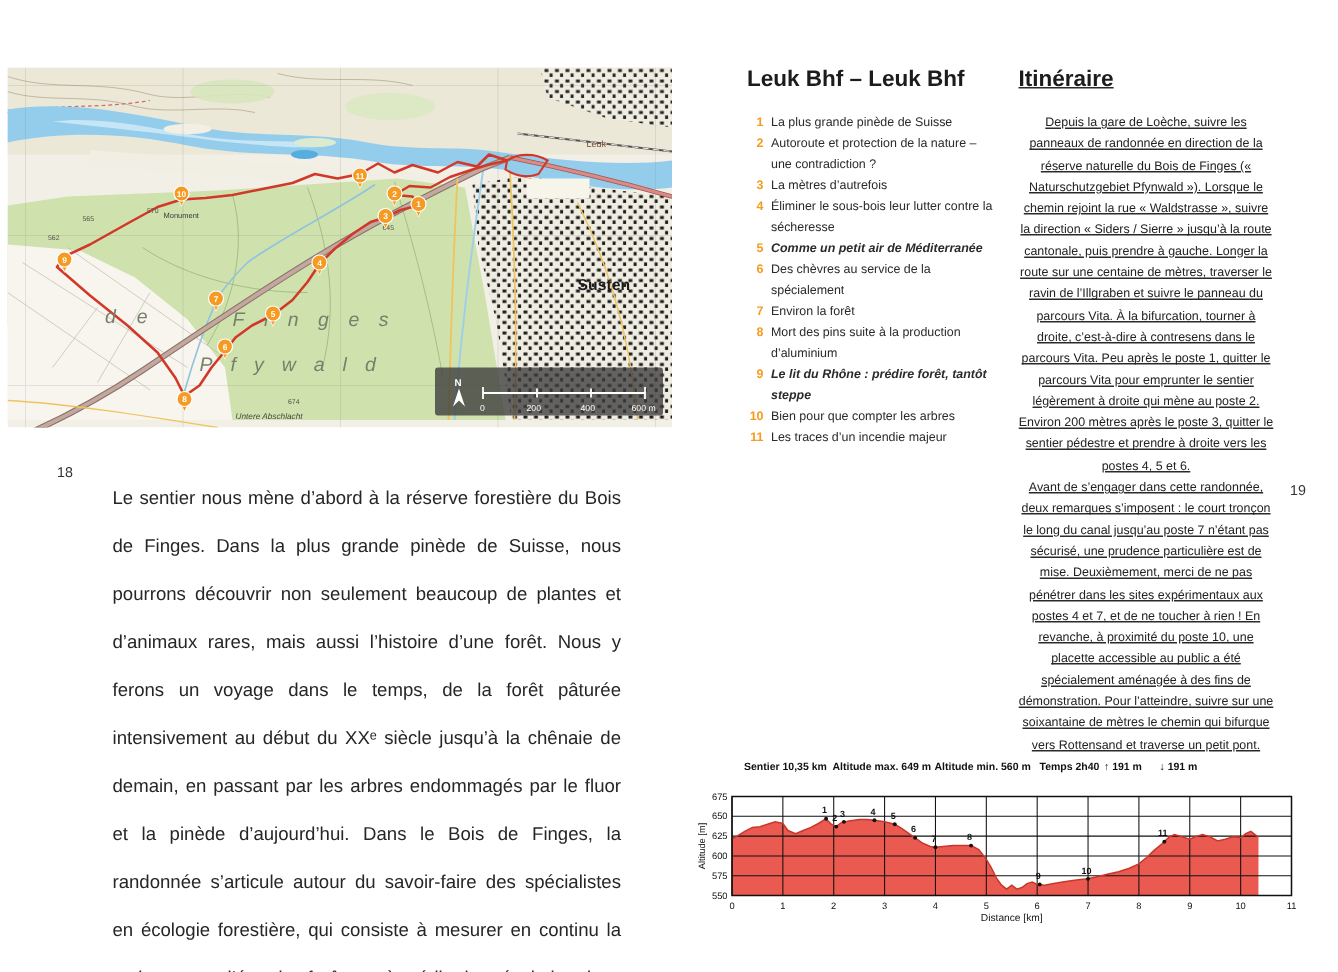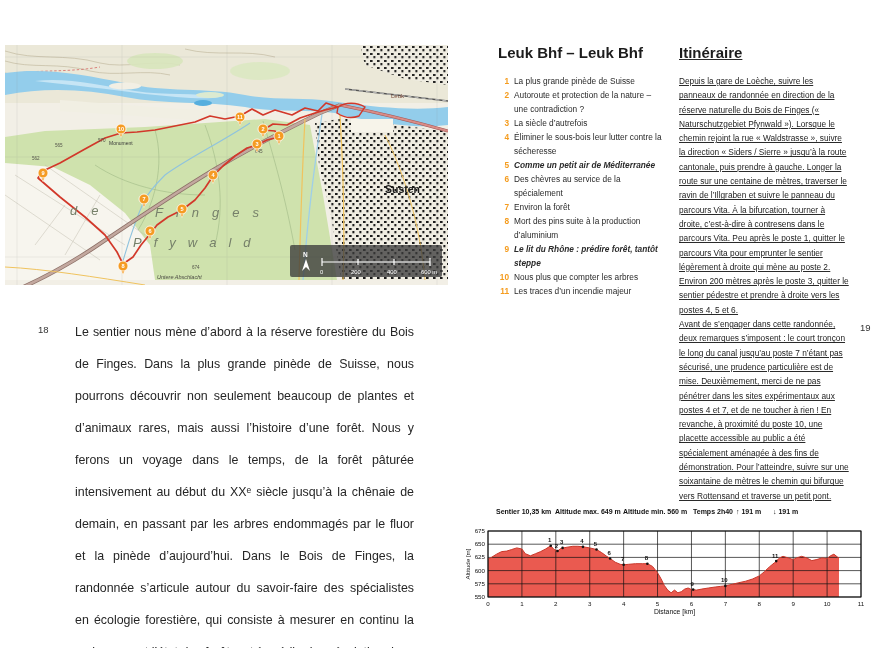--- a/index.html
+++ b/index.html
@@ -4,36 +4,36 @@
 <style>
   html,body{margin:0;padding:0;}
   body{
     width:892px;height:648px;position:relative;background:#ffffff;
     font-family:"Liberation Sans",sans-serif;color:#2a2a2a;overflow:hidden;
   }
   .abs{position:absolute;}
 
   
   #map-wrap{left:5px;top:45px;width:443px;height:240px;}
-  #page-num-left{left:38px;top:310px;font-size:9.5px;color:#333;margin-top:14px;}
+  #page-num-left{left:38px;top:310px;font-size:9.5px;color:#333;}
   #page-num-right{left:860px;top:322px;font-size:9.5px;color:#333;}
   #left-paragraph{
     left:75px;top:316px;width:339px;
     font-size:12.4px;line-height:32px;text-align:justify;color:#262626;
   }
 
   
   #tour-col{left:498px;top:44px;width:168px;}
   #itin-col{left:679px;top:44px;width:170px;text-decoration:underline;}
   .col-heading{font-size:15px;font-weight:bold;color:#1c1c1c;margin:0 0 13px 0;}
   #tour-list{margin:0;padding:0;list-style:none;font-size:8.3px;line-height:14px;}
   #tour-list li{display:grid;grid-template-columns:11px 1fr;column-gap:5px;}
   #tour-list .num{color:#f59c1e;font-weight:bold;text-align:right;}
   #tour-list li.bold .lbl{font-weight:bold;font-style:italic;}
-  .itin-p{margin:0;font-size:8.3px;line-height:14.3px;color:#222;}
+  .itin-p{margin:0;font-size:8.3px;line-height:14.3px;color:#222;text-align:center;}
 
   
   #chart{left:463px;top:508px;width:414px;height:108px;}
   #chart-header{position:absolute;left:0;top:0;width:414px;height:12px;}
   #chart-header span{position:absolute;top:0;font-size:7px;font-weight:bold;white-space:nowrap;color:#111;}
   #profile-svg{position:absolute;left:0;top:9px;}
 </style>
 </head>
 <body>
 
@@ -230,21 +230,21 @@
     <li>
         <span class="num">1</span>
         <span class="lbl">La plus grande pinède de Suisse</span>
       </li>
     <li>
         <span class="num">2</span>
         <span class="lbl">Autoroute et protection de la nature – une contradiction ?</span>
       </li>
     <li>
         <span class="num">3</span>
-        <span class="lbl">La siècle d’autrefois</span>
+        <span class="lbl">La mètres d’autrefois</span>
       </li>
     <li>
         <span class="num">4</span>
         <span class="lbl">Éliminer le sous-bois leur lutter contre la sécheresse</span>
       </li>
     <li class="bold">
         <span class="num">5</span>
         <span class="lbl">Comme un petit air de Méditerranée</span>
       </li>
     <li>
@@ -258,21 +258,21 @@
     <li>
         <span class="num">8</span>
         <span class="lbl">Mort des pins suite à la production d’aluminium</span>
       </li>
     <li class="bold">
         <span class="num">9</span>
         <span class="lbl">Le lit du Rhône : prédire forêt, tantôt steppe</span>
       </li>
     <li>
         <span class="num">10</span>
-        <span class="lbl">Nous plus que compter les arbres</span>
+        <span class="lbl">Bien pour que compter les arbres</span>
       </li>
     <li>
         <span class="num">11</span>
         <span class="lbl">Les traces d’un incendie majeur</span>
       </li>
   </ol>
 </div>
 
 <div class="abs" id="itin-col">
   <h2 class="col-heading">Itinéraire</h2>

